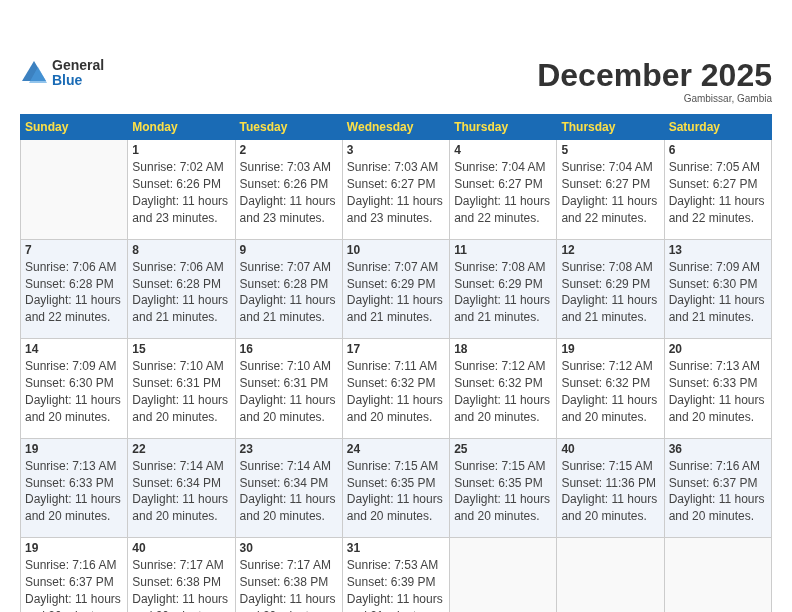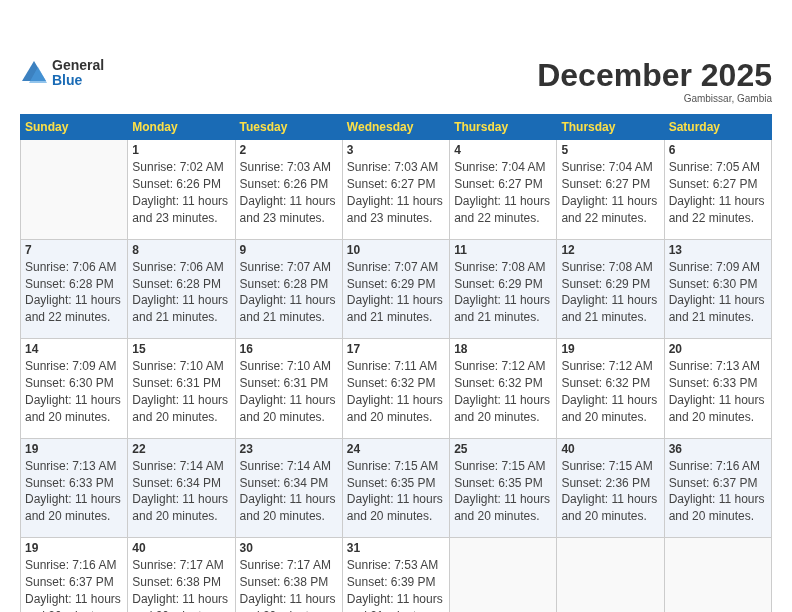--- a/index.html
+++ b/index.html
@@ -337,21 +337,21 @@
             <div class="day-detail">
               <div>Sunrise: 7:15 AM</div>
               <div>Sunset: 6:35 PM</div>
               <div>Daylight: 11 hours and 20 minutes.</div>
             </div>
           </td>
           <td>
             <span class="day-num">40</span>
             <div class="day-detail">
               <div>Sunrise: 7:15 AM</div>
-              <div>Sunset: 2:36 PM</div>
+              <div>Sunset: 11:36 PM</div>
               <div>Daylight: 11 hours and 20 minutes.</div>
             </div>
           </td>
           <td>
             <span class="day-num">36</span>
             <div class="day-detail">
               <div>Sunrise: 7:16 AM</div>
               <div>Sunset: 6:37 PM</div>
               <div>Daylight: 11 hours and 20 minutes.</div>
             </div>

